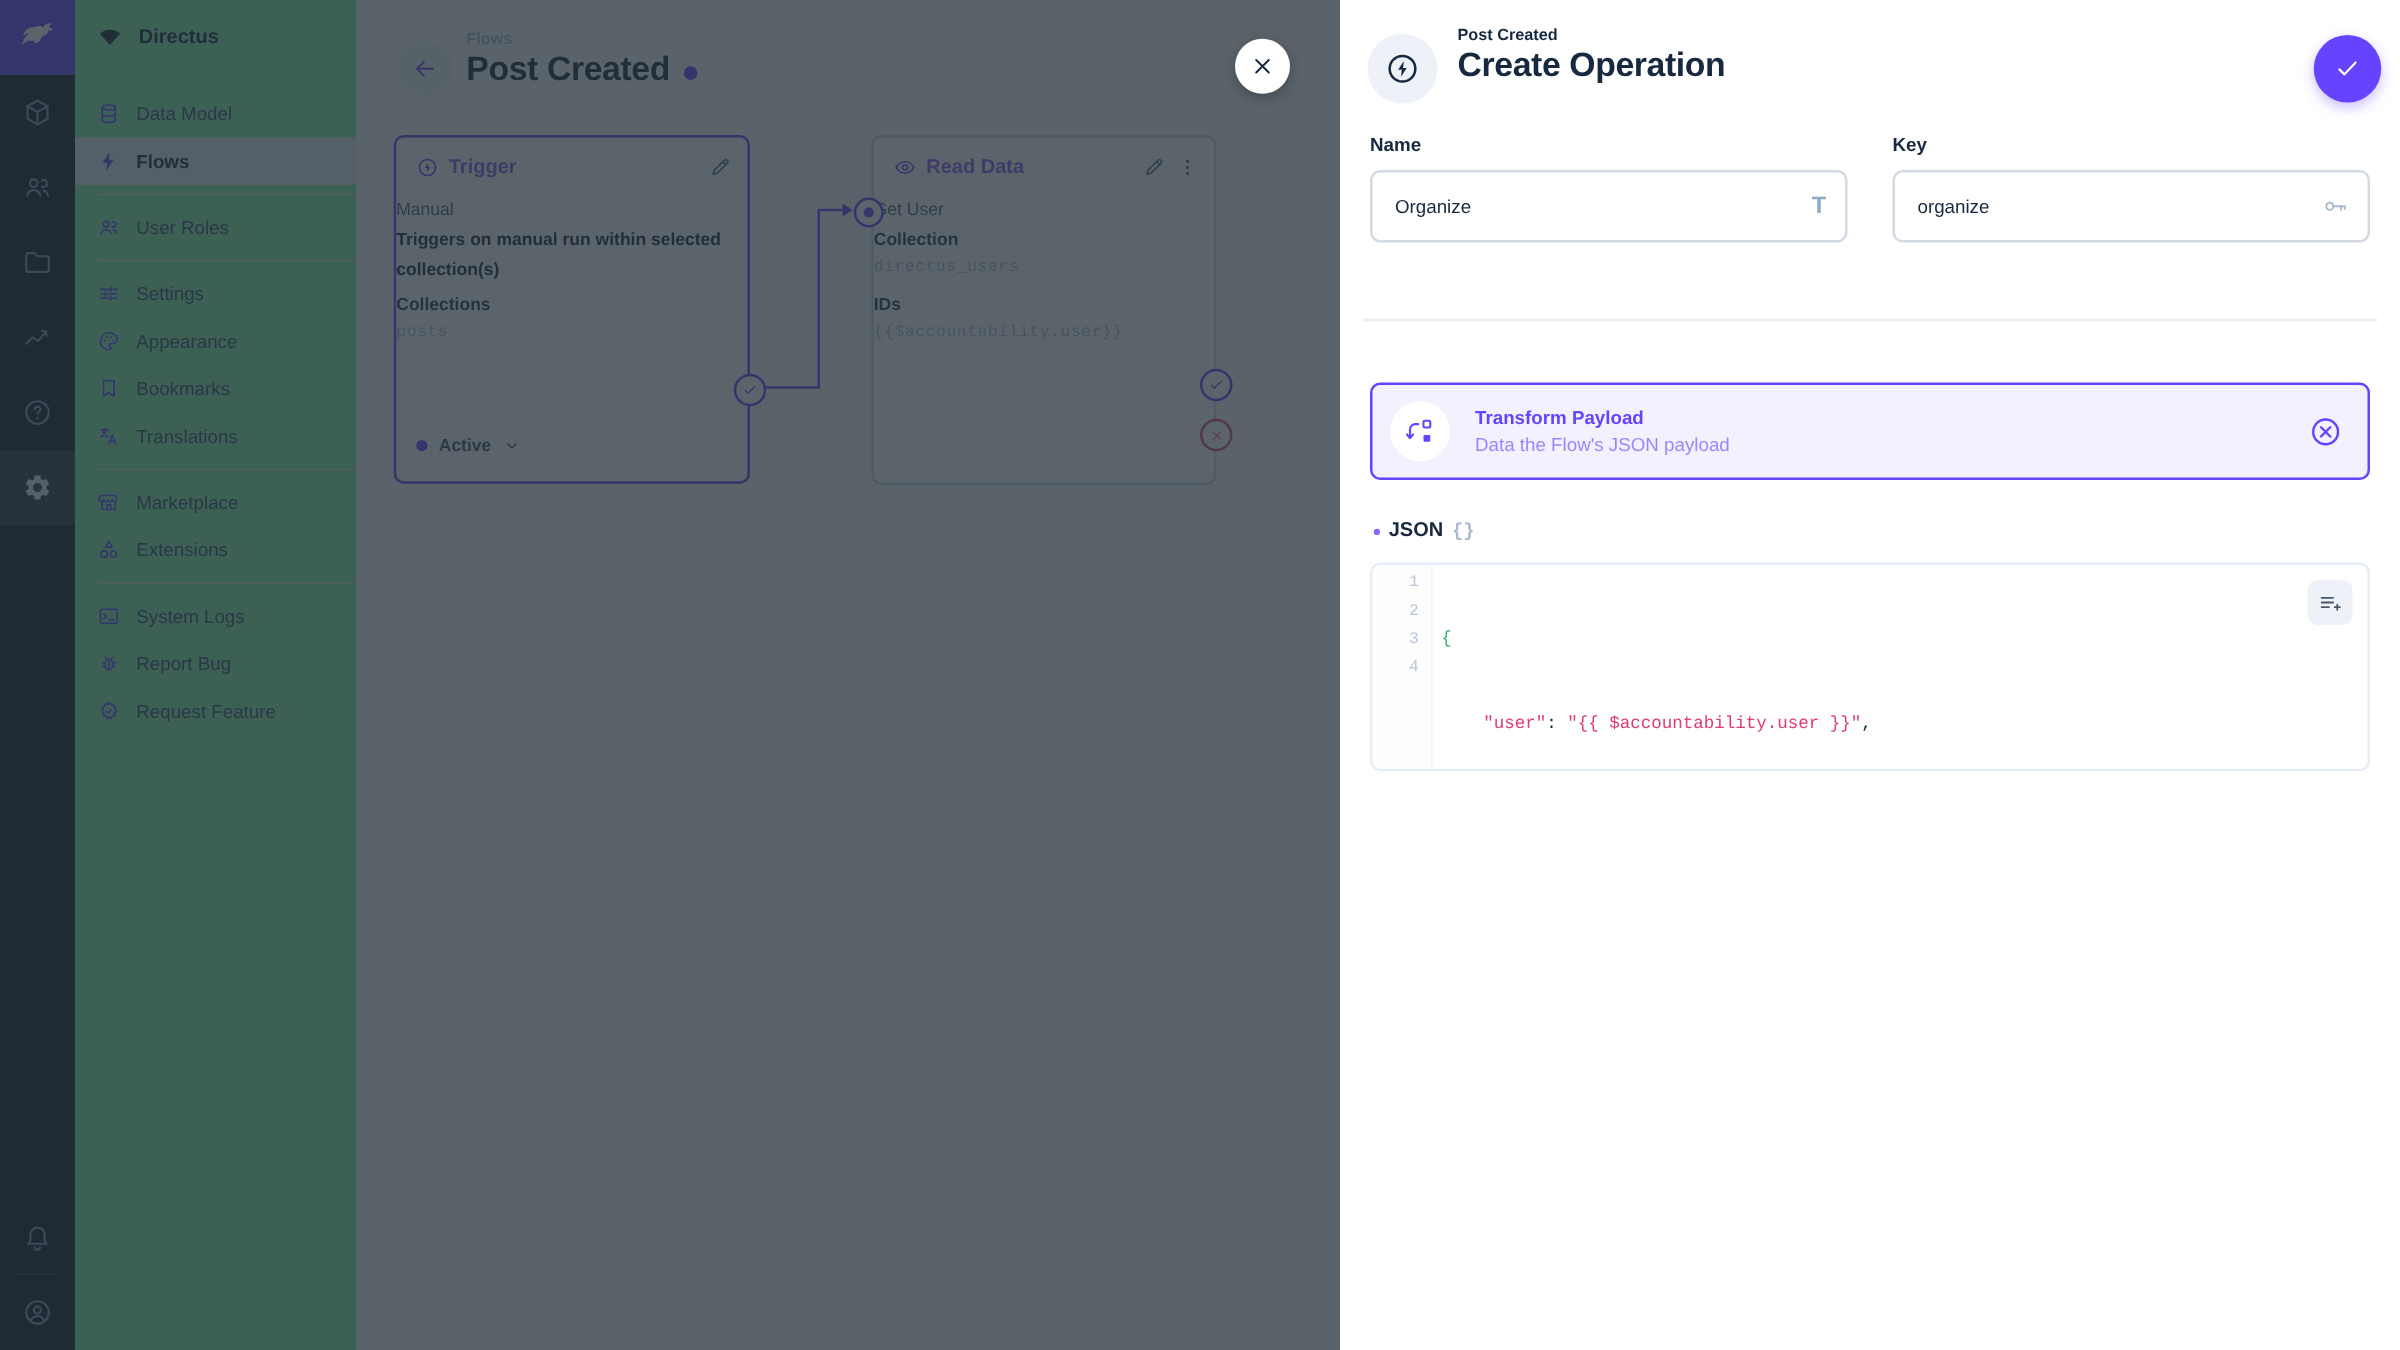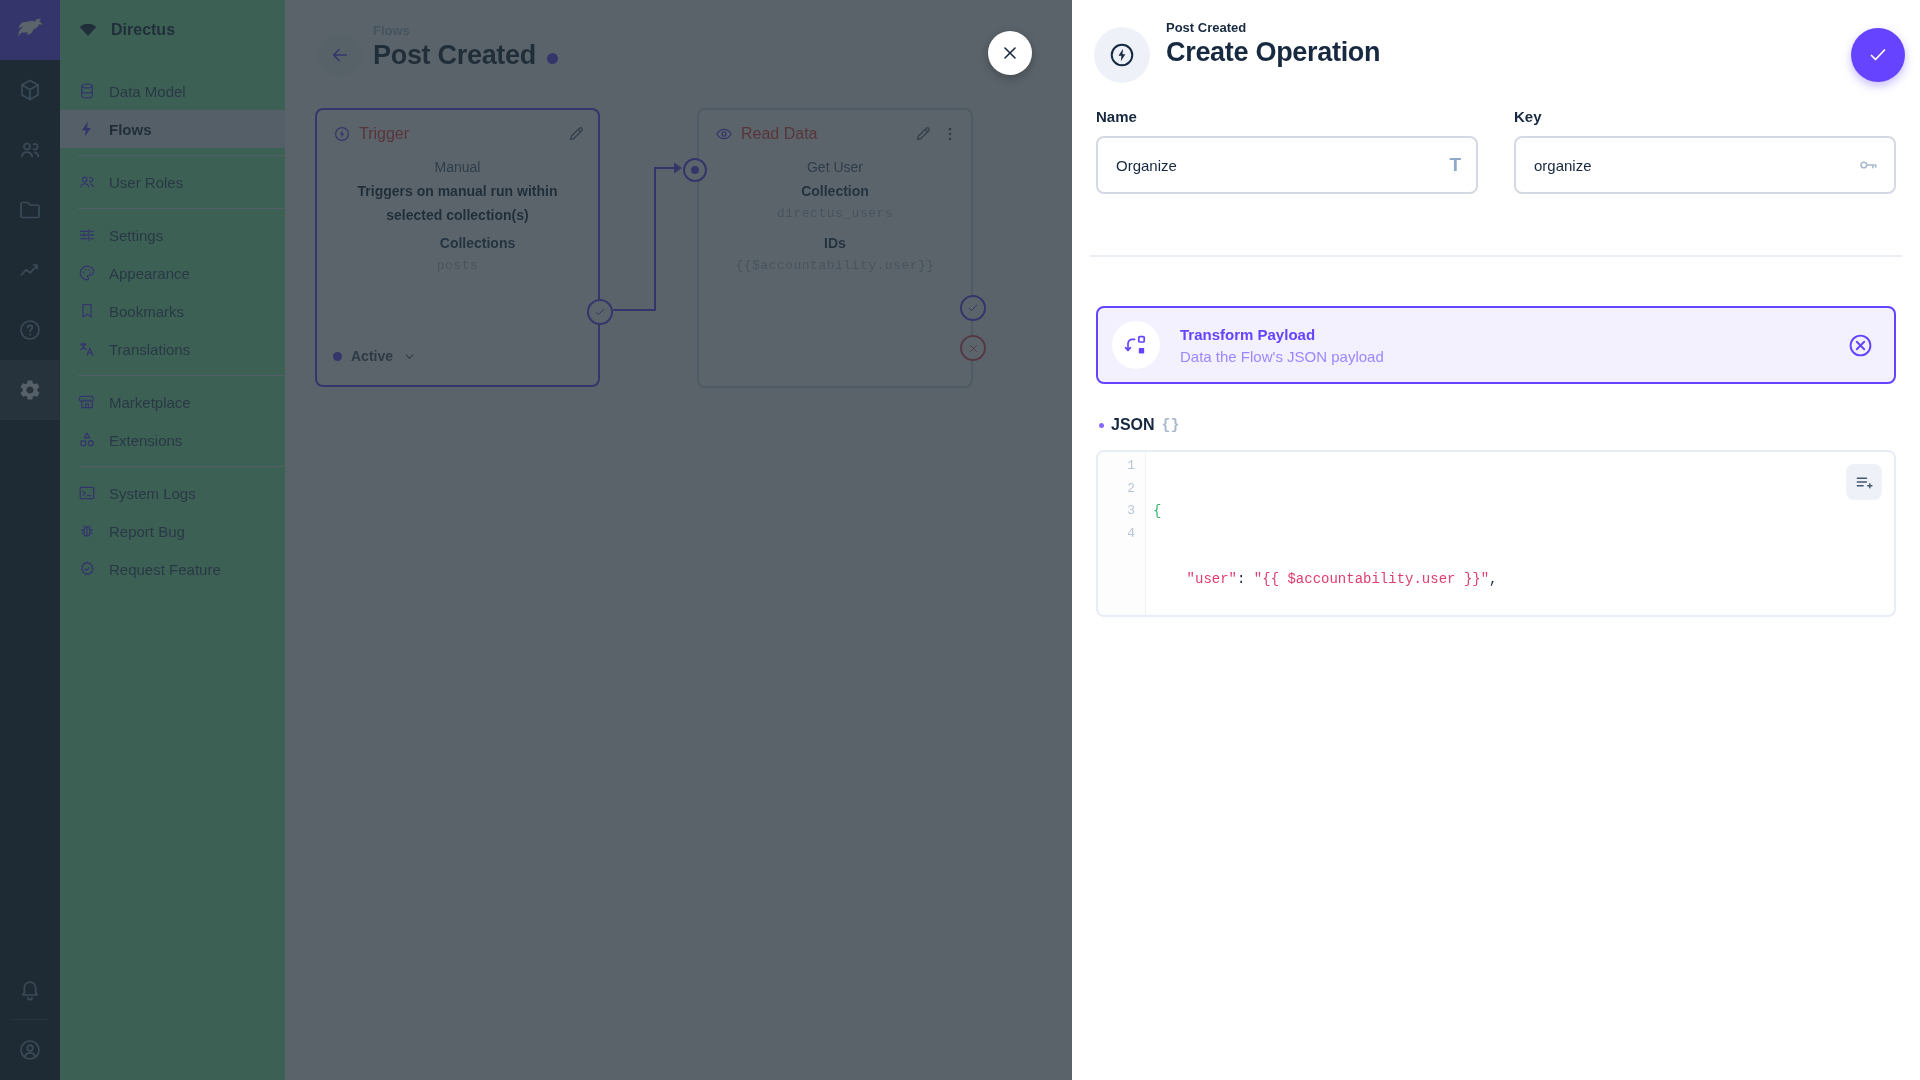--- a/index.html
+++ b/index.html
@@ -34,28 +34,28 @@
   .back-btn { position:absolute; left:33px; top:33px; width:44px; height:44px; border-radius:50%; border:none; background:#eef2f8; color:#6644FF; display:flex; align-items:center; justify-content:center; cursor:pointer; }
   .breadcrumb { position:absolute; left:88px; top:23px; font-size:13px; font-weight:600; color:#a9bacd; }
   .flow-title-row { position:absolute; left:88px; top:40px; display:flex; align-items:center; gap:11px; }
   .flow-title { font-size:27px; font-weight:800; color:#172940; letter-spacing:-0.3px; }
   .flow-status-dot { width:11px; height:11px; border-radius:50%; background:#6644FF; margin-top:5px; }
 
   .panel { position:absolute; background:#fff; border-radius:8px; }
   .panel.trigger  { left:30px;  top:108px; width:285px; height:279px; border:2px solid #6644FF; }
   .panel.readdata { left:412px; top:108px; width:276px; height:280px; border:2px solid #ccd7e6; }
   .panel-head { display:flex; align-items:center; gap:8px; padding:14px 12px 0 16px; color:#6644FF; }
-  .panel-title { font-size:16px; font-weight:400; color:#ef4444; }
+  .panel-title { font-size:16px; font-weight:700; color:#8b5cf6; }
   .spacer { flex:1; }
   .panel-action { color:#5c7089; cursor:pointer; display:flex; }
-  .panel-body { padding:12px 16px 0;text-align:center; }
+  .panel-body { padding:12px 0 0; }
   .p-type, .p-name { font-size:14px; line-height:24px; color:#51647e; }
   .p-desc { font-size:14px; font-weight:700; line-height:24px; color:#172940; }
   .p-label { font-size:14px; font-weight:700; line-height:24px; color:#1f3a57; }
-  .mt4 { margin-top:4px;margin-left:40px; } .mt6 { margin-top:6px; }
+  .mt4 { margin-top:4px; } .mt6 { margin-top:6px; }
   .p-mono { font-family:"Liberation Mono","DejaVu Sans Mono",monospace; font-size:13px; line-height:22px; color:#aebfd2; letter-spacing:0.5px; }
   .panel-footer { position:absolute; left:16px; bottom:21px; display:flex; align-items:center; gap:9px; font-size:14px; font-weight:600; color:#44586f; cursor:pointer; }
   .status-dot { width:9px; height:9px; border-radius:50%; background:#6644FF; }
 
   .port { position:absolute; width:26px; height:26px; border-radius:50%; background:#fff; border:2px solid #6644FF; color:#6644FF; display:flex; align-items:center; justify-content:center; }
   .port.in { width:24px; height:24px; }
   .port.reject { border-color:#E35169; color:#E35169; }
   .conn-svg { position:absolute; left:320px; top:160px; }
 
   

